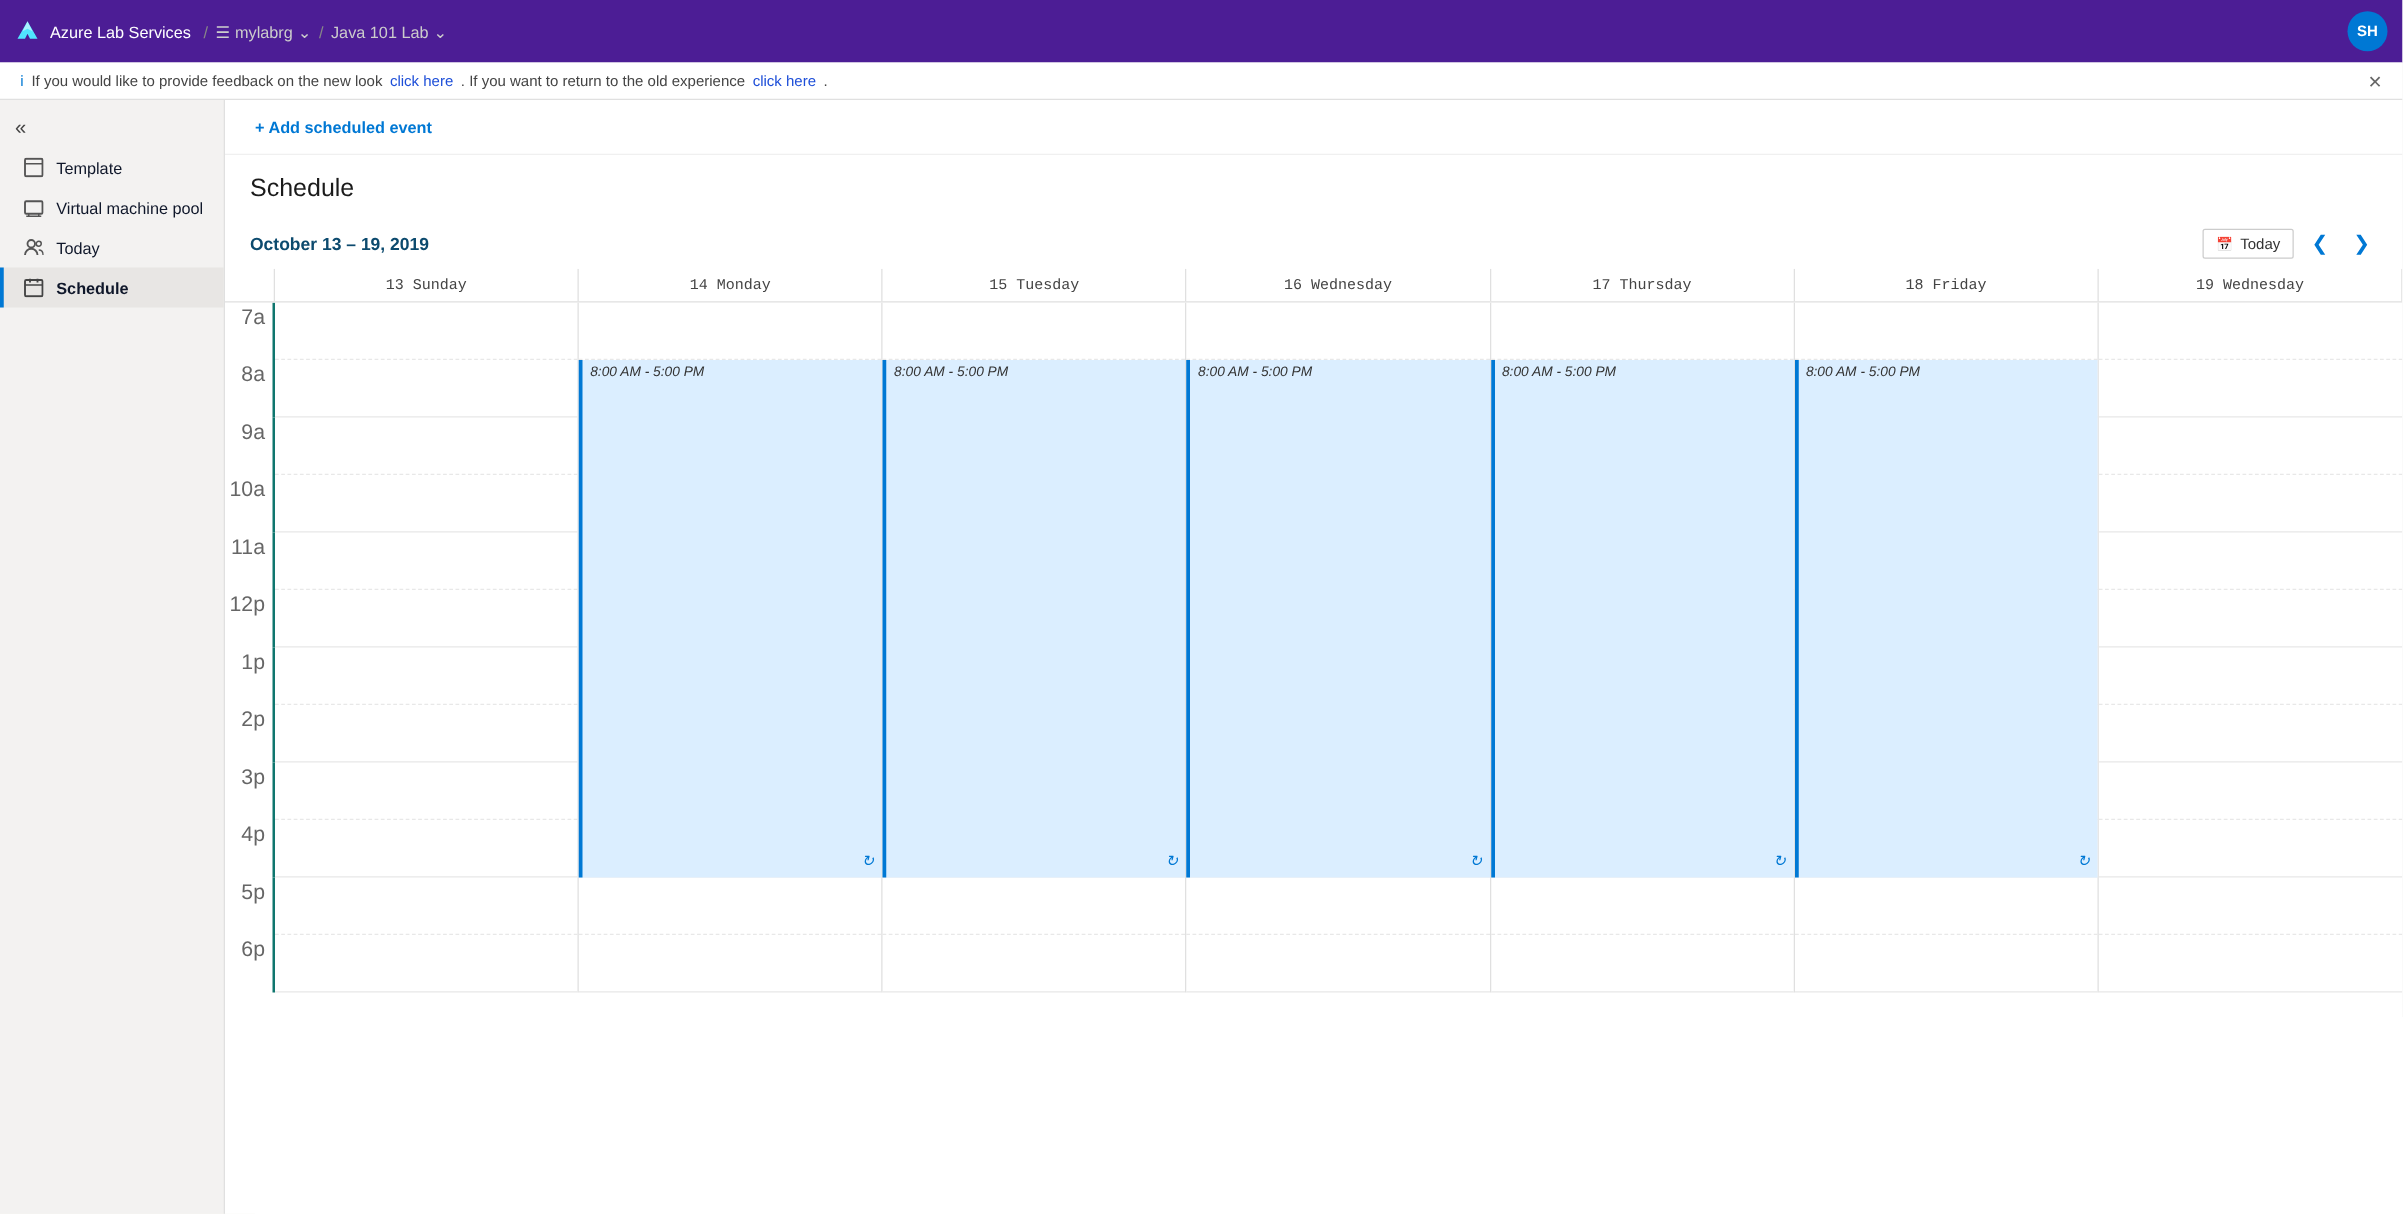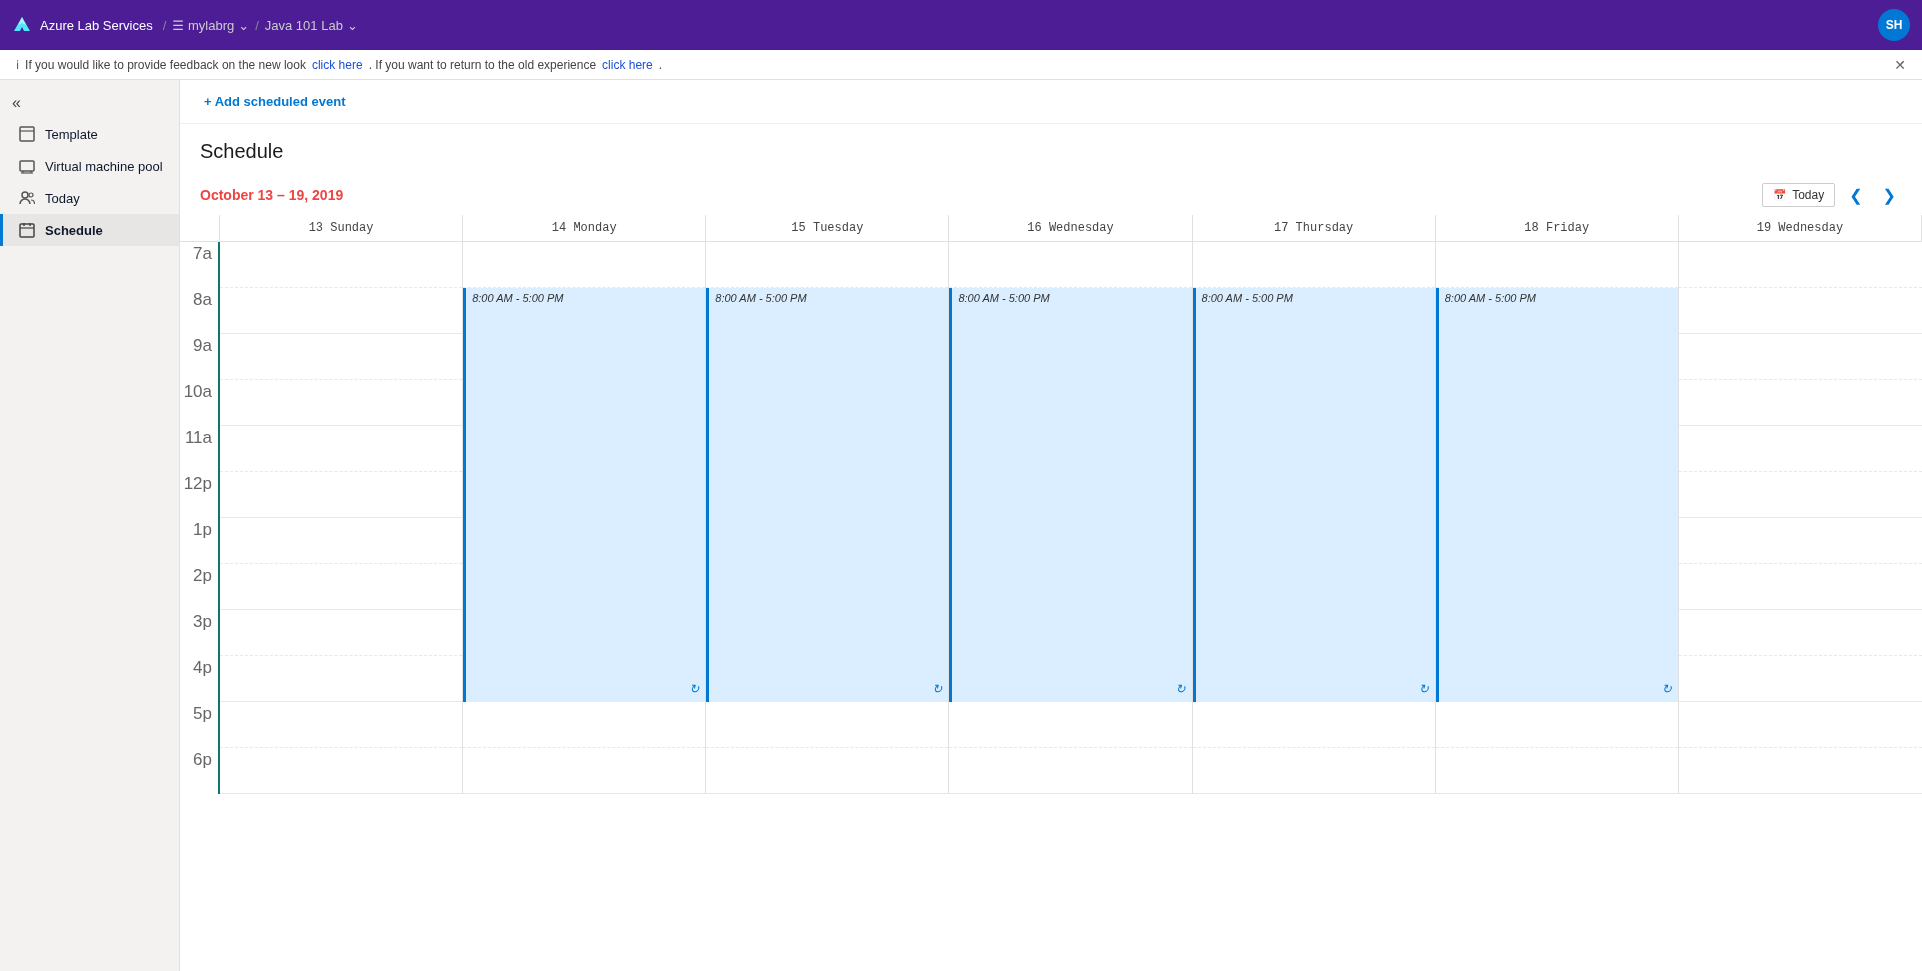--- a/index.html
+++ b/index.html
@@ -126,21 +126,21 @@
 
     
     .week-nav {
       display: flex;
       align-items: center;
       padding: 0 20px 8px 20px;
     }
     .week-label {
       font-size: 14px;
       font-weight: 600;
-      color: #ef4444;
+      color: #0c4a6e;
       flex: 1;
     }
     .week-nav-controls {
       display: flex;
       align-items: center;
       gap: 8px;
     }
     .today-btn {
       background: #fff;
       border: 1px solid #ccc;

